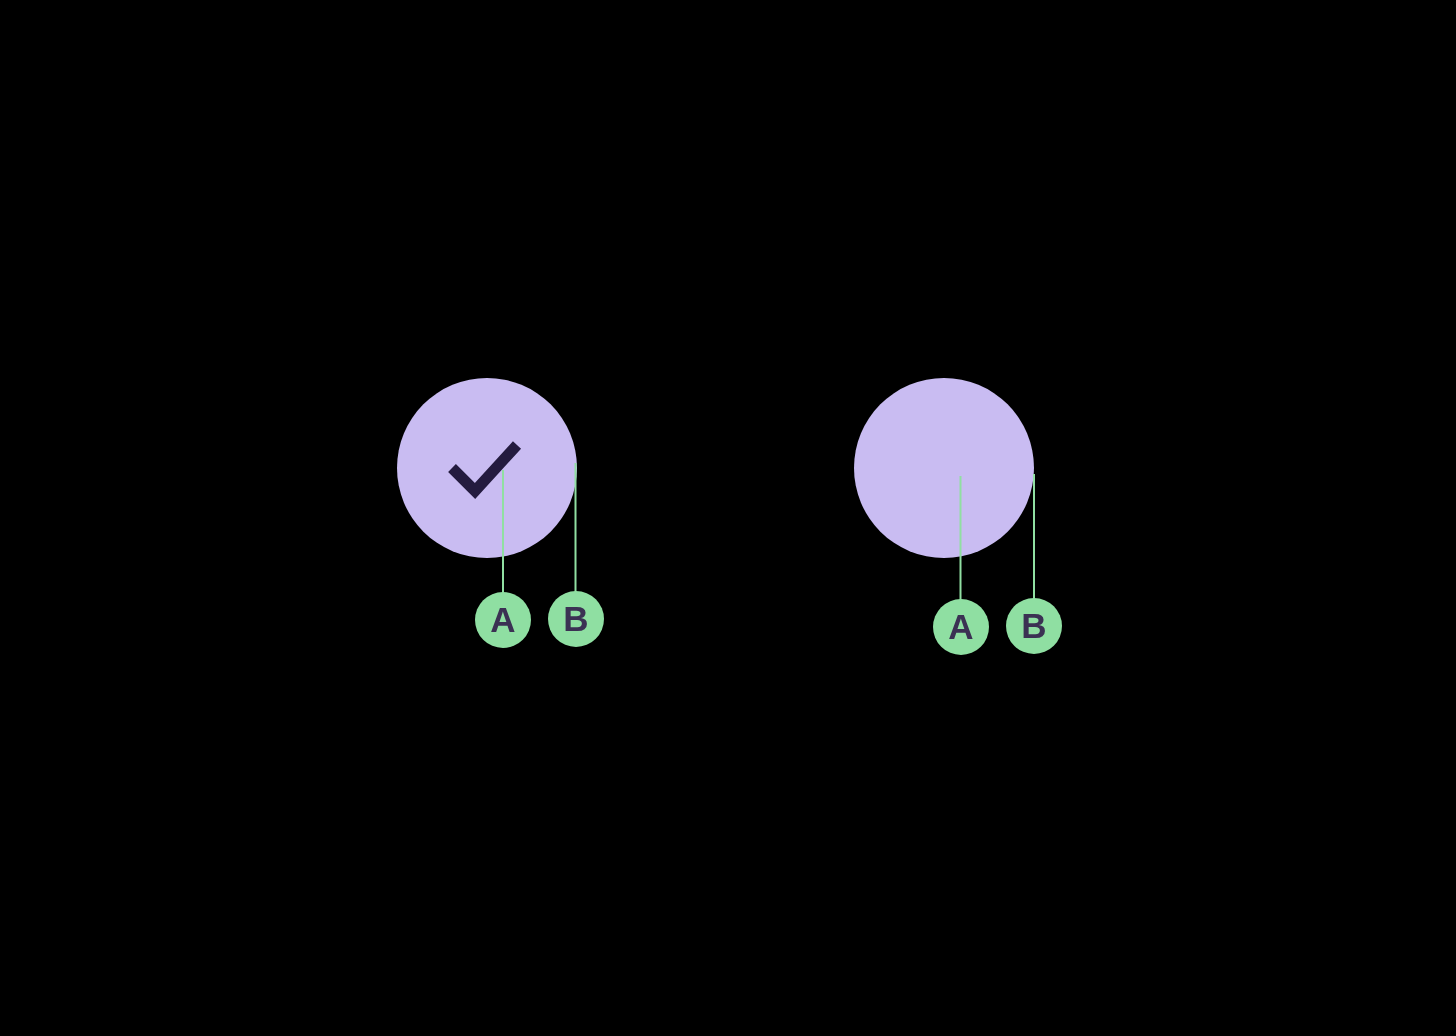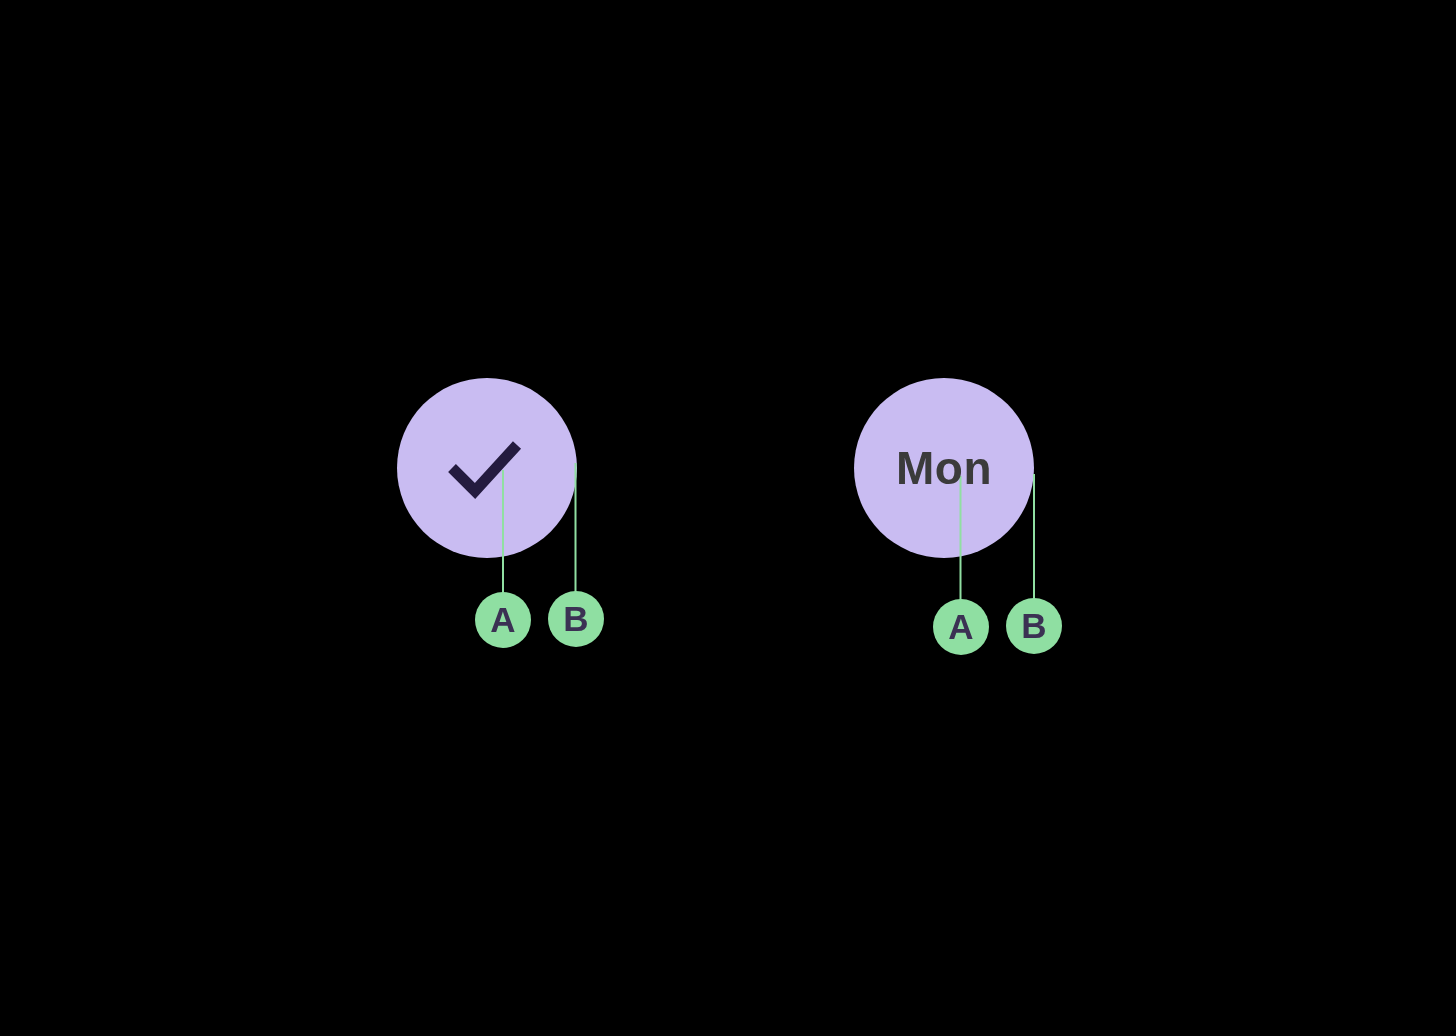--- a/index.html
+++ b/index.html
@@ -100,23 +100,20 @@
     <line class="edge" x1="575.5" y1="463" x2="575.5" y2="595"></line>
     <line class="edge" x1="960.5" y1="476" x2="960.5" y2="603"></line>
     <line class="edge" x1="1034" y1="474" x2="1034" y2="602"></line>
   </svg>
 
   <div class="overlay left-overlay">
     <svg class="check-svg" viewBox="0 0 80 80">
       <polyline points="5,40 28,63 70,17"></polyline>
     </svg>
   </div>
-  <div class="overlay right-overlay">
-    <span class="big-label">Mon</span>
-  </div>
 
   <div class="small-node node-la">
     <span>A</span>
   </div>
   <div class="small-node node-lb">
     <span>B</span>
   </div>
   <div class="small-node node-ra">
     <span>A</span>
   </div>

